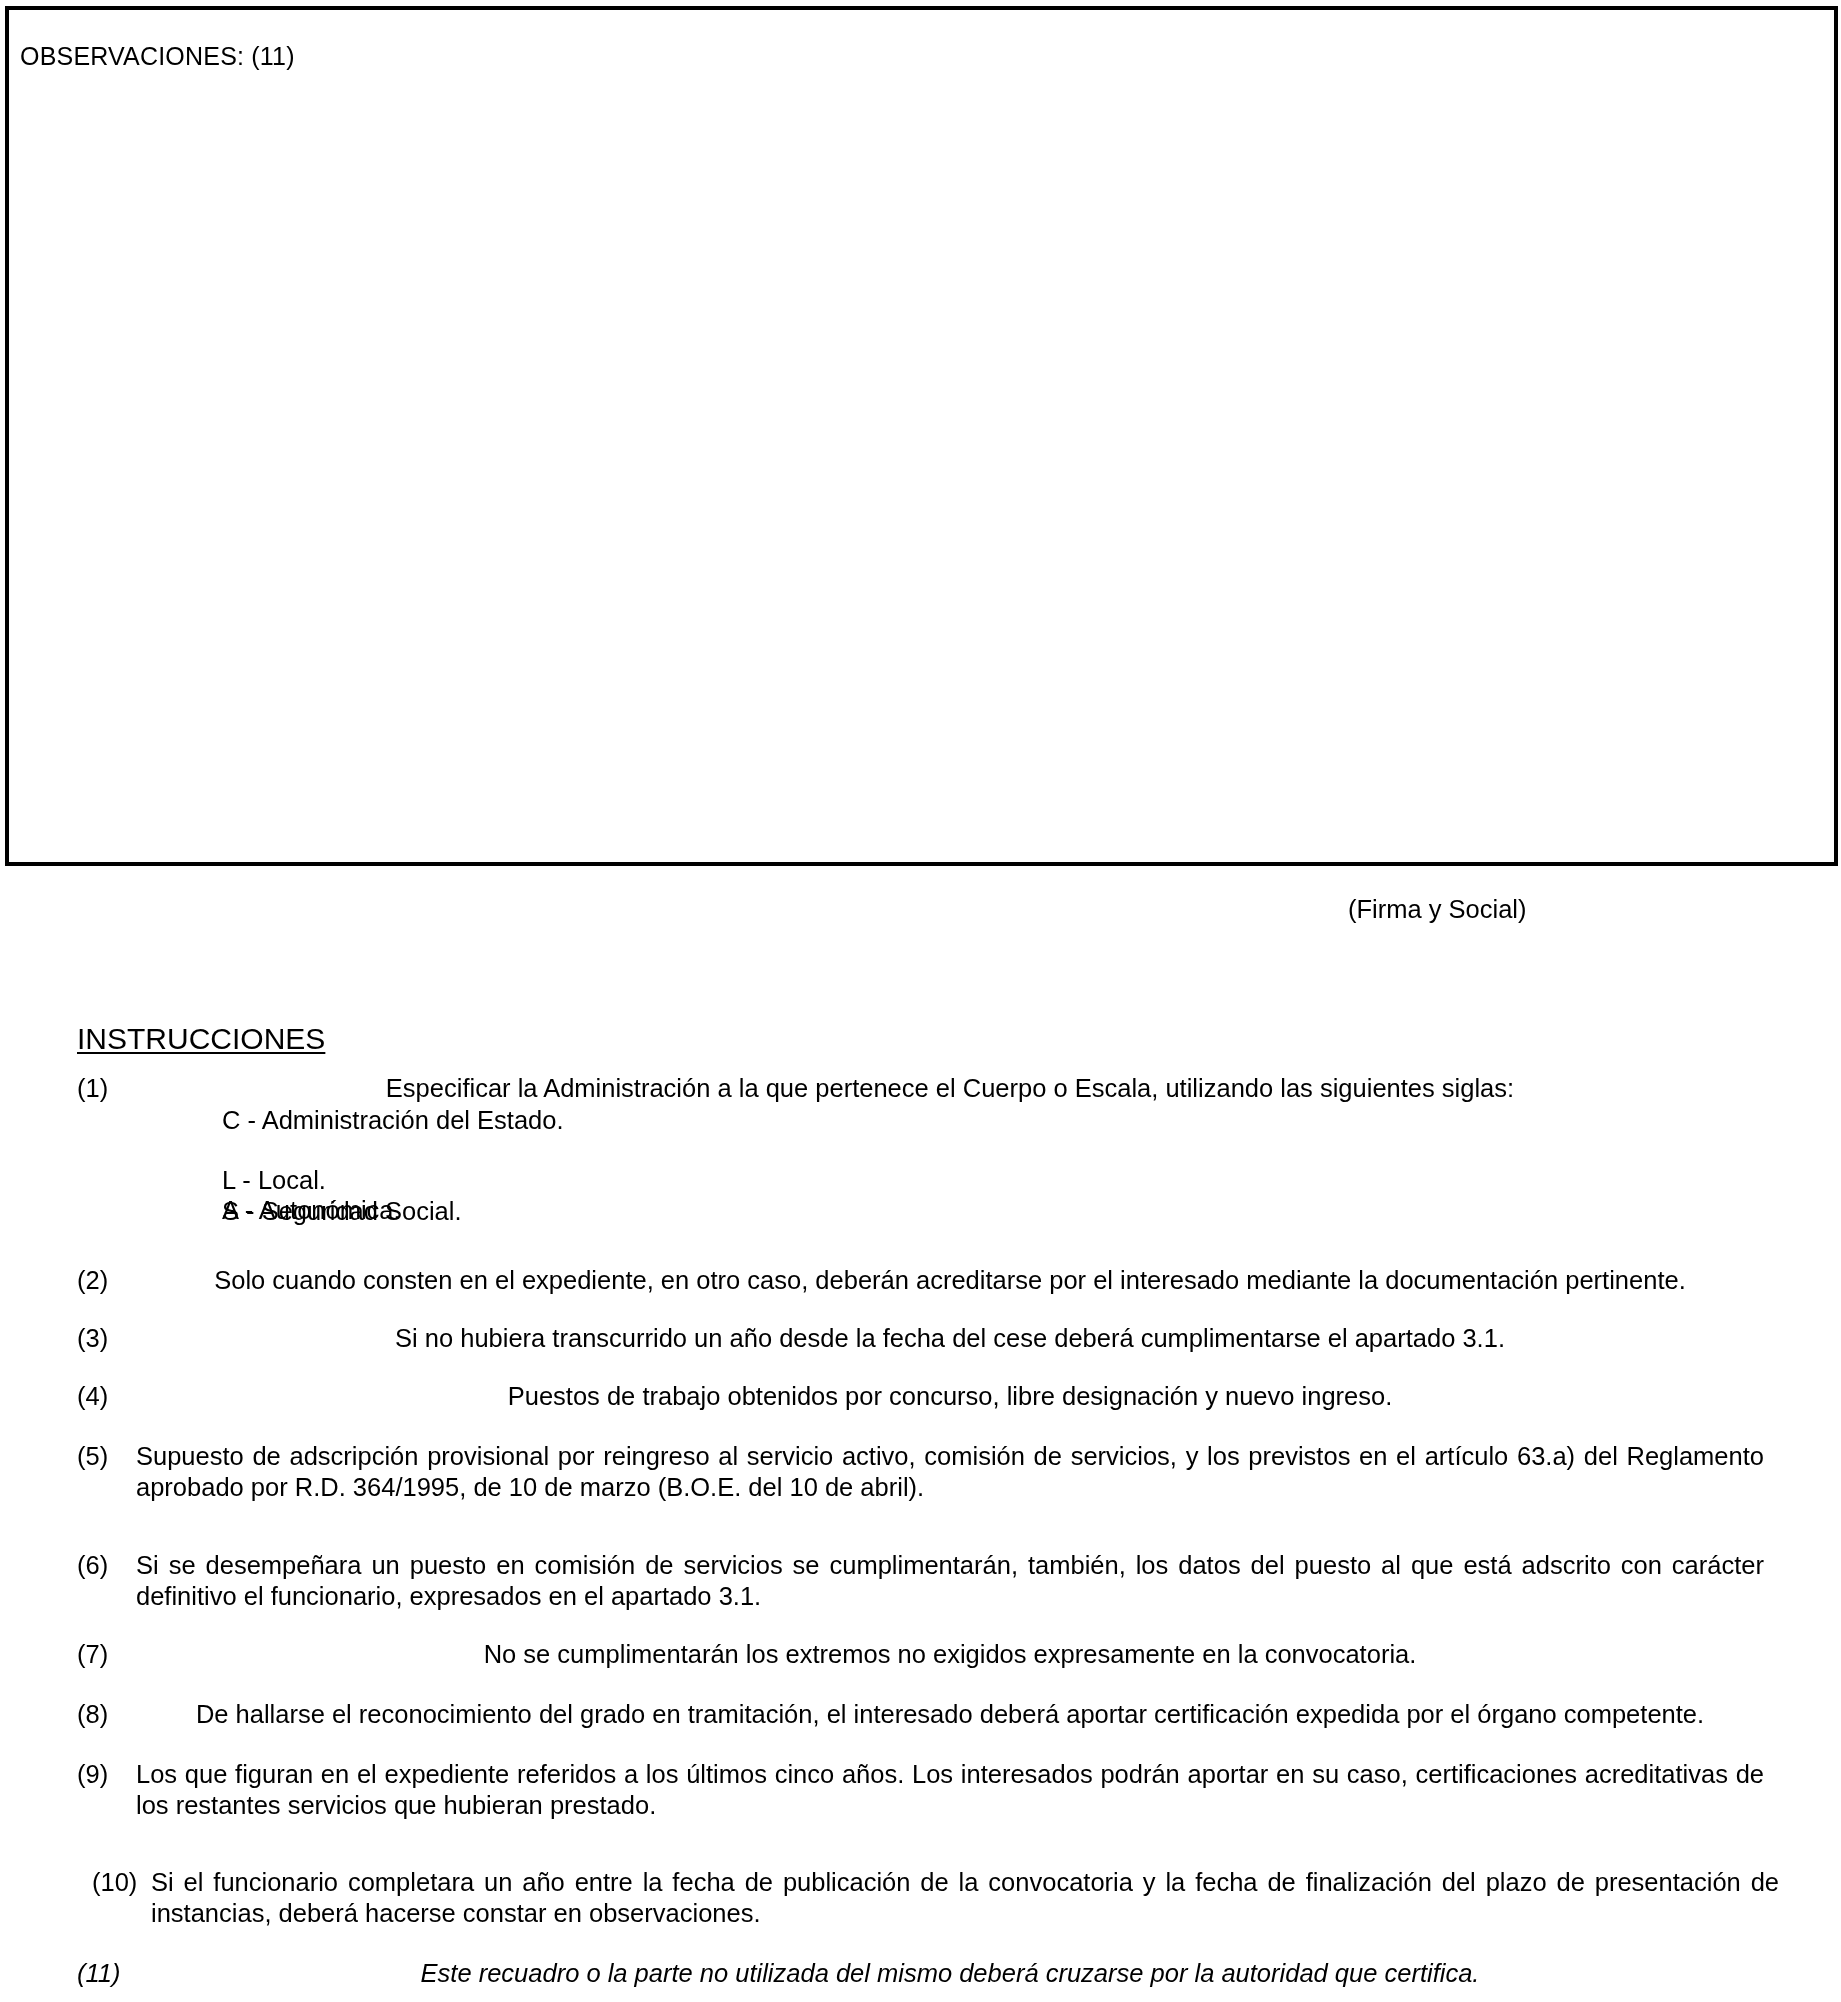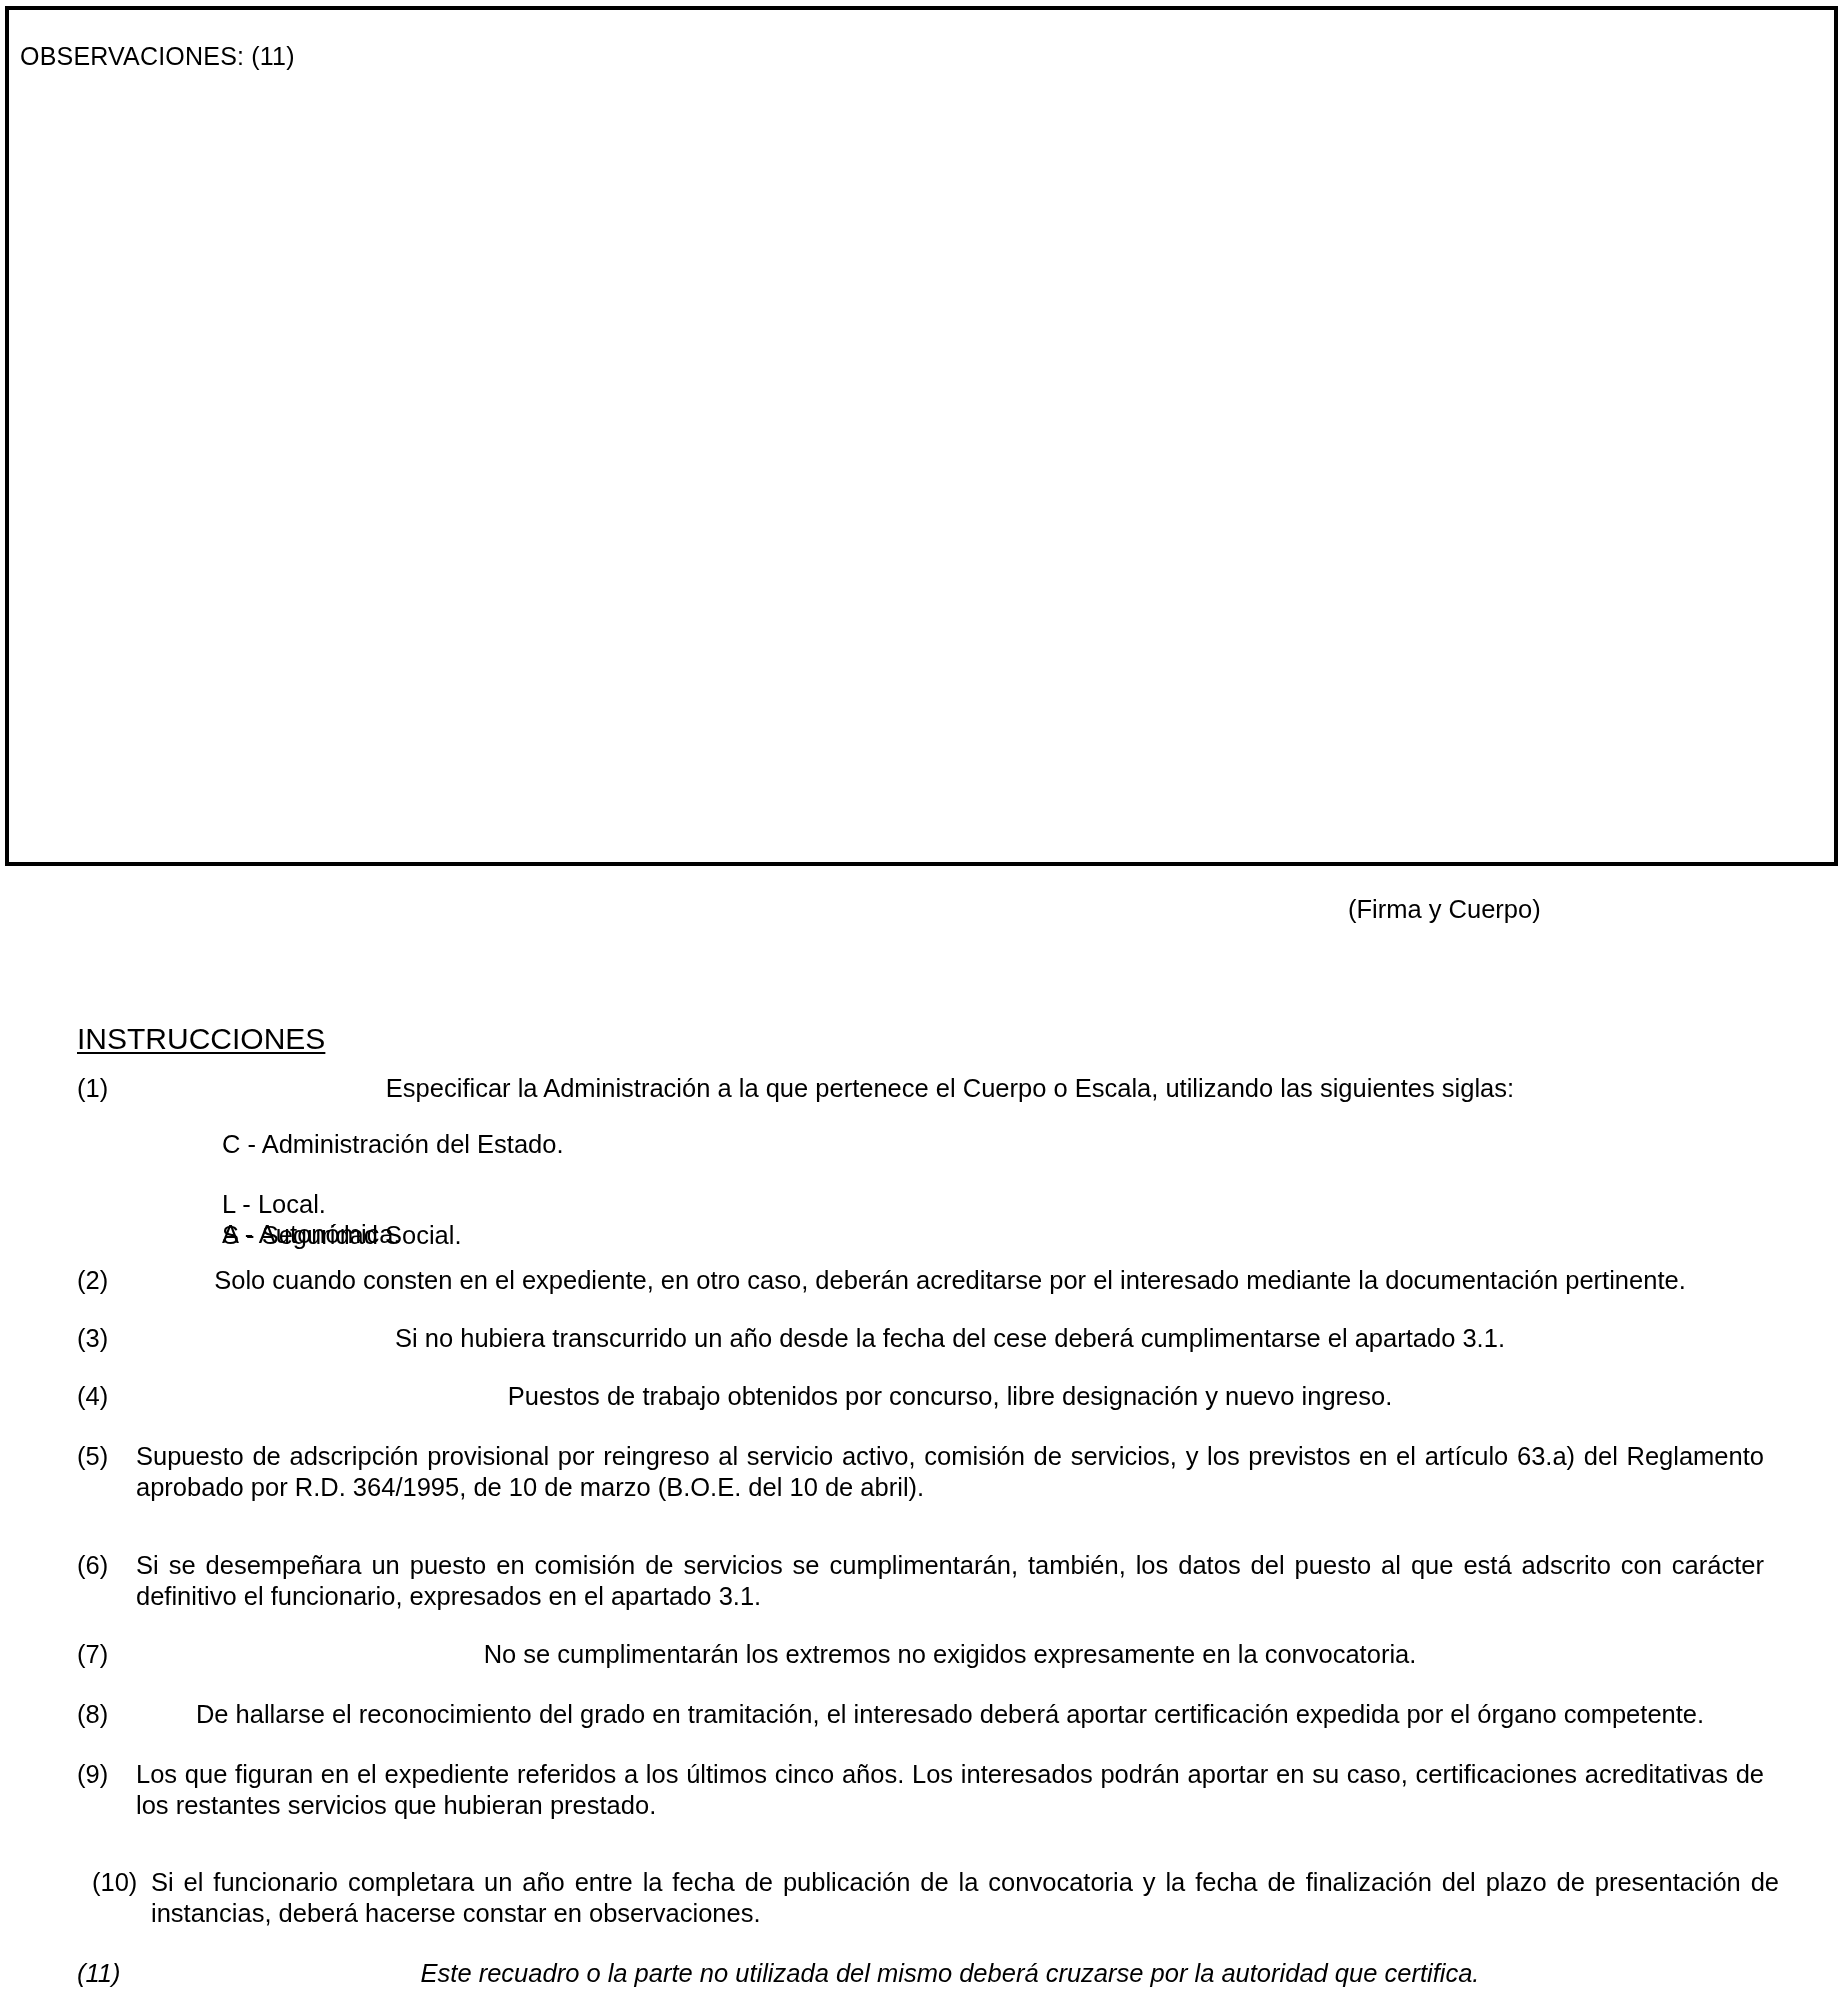--- a/index.html
+++ b/index.html
@@ -25,31 +25,31 @@
     position: absolute; left: 77px; width: 1687px; font-size: 25.5px; line-height: 31px;
   }
   .item .num {
     position: absolute; left: 0; top: 0;
   }
   .item .text {
     margin-left: 59px; display: block; text-align: justify;
   }
   .item.single .text { text-align: center; }
   .sub {
-    position: absolute; left: 222px; font-size: 25.5px; line-height: 30px; margin-top: 24px;
+    position: absolute; left: 222px; font-size: 25.5px; line-height: 30px;
   }
 </style>
 </head>
 <body>
 
 <div class="obs-box">
   <div class="obs-label">OBSERVACIONES: (11)</div>
 </div>
 
-<div class="firma">(Firma y Cuerpo)</div>
+<div class="firma">(Firma y Social)</div>
 
 <div class="instr-title">INSTRUCCIONES</div>
 
 <div class="item single" style="top:1073px;">
   <span class="num">(1)</span>
   <span class="text">Especificar la Administración a la que pertenece el Cuerpo o Escala, utilizando las siguientes siglas:</span>
 </div>
 <div class="sub" style="top:1105px;">C - Administración del Estado.</div>
 <div class="sub" style="top:1195px;text-align:right;">A - Autonómica.</div>
 <div class="sub" style="top:1165px;">L - Local.</div>

